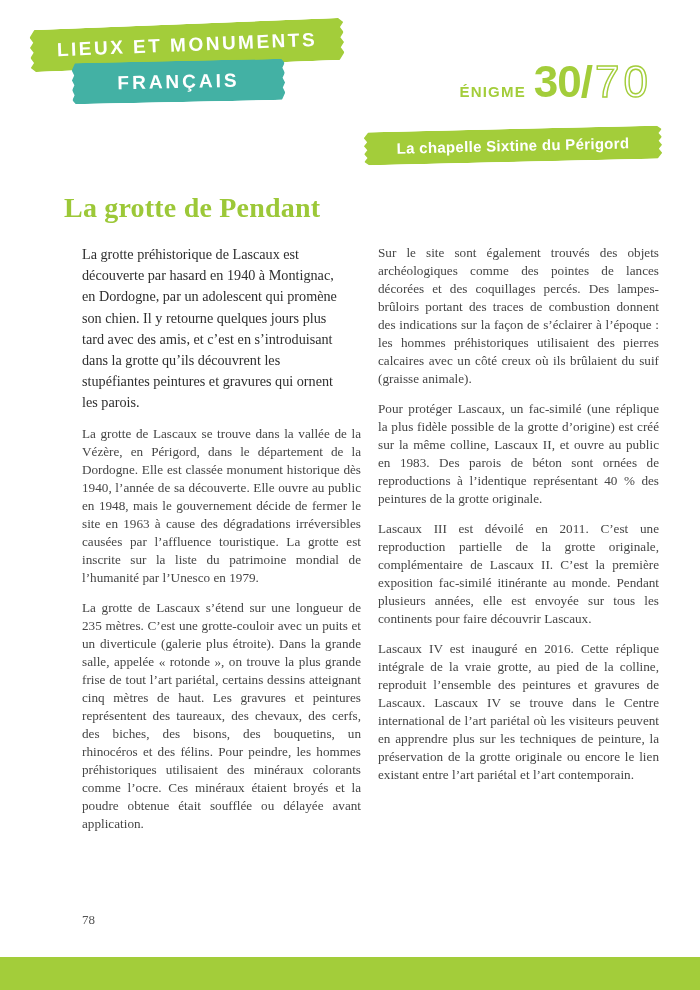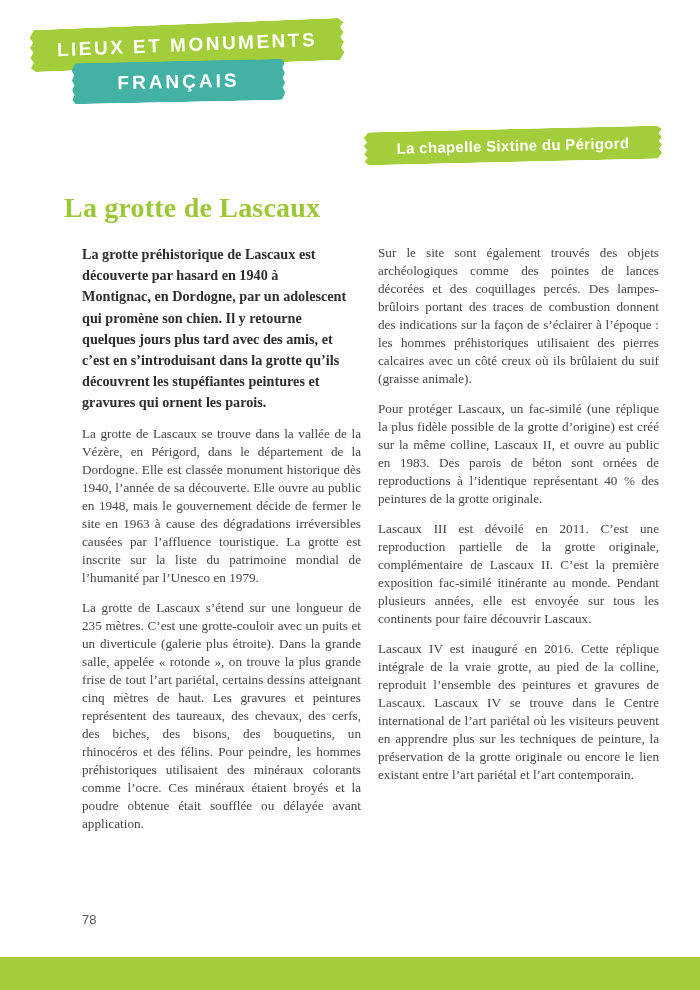--- a/index.html
+++ b/index.html
@@ -61,52 +61,58 @@
     font-size:28px; color:#9cc838; letter-spacing:0.2px;
   }
   .col { position:absolute; top:244px; color:#454545; }
   .col-left  { left:82px;  width:279px; }
   .col-right { left:378px; width:281px; }
   .para {
     font-size:13.2px; line-height:18px; text-align:justify;
     margin:0 0 12px 0; hyphens:auto; -webkit-hyphens:auto;
   }
   .intro {
-    font-size:14.2px; line-height:21.2px; font-weight:bold; color:#2e2e2e;
+    font-size:14.2px; line-height:21.2px; font-weight:normal; color:#2e2e2e;
     text-align:left; margin:0 14px 11px 0;
   }
 
   
   .page-number {
     position:absolute; left:82px; top:912px;
-    font-family:Liberation Sans, sans-serif; font-size:13px; color:#555555;
+    font-family:Liberation Serif, serif; font-size:13px; color:#555555;
   }
   .footer-bar {
     position:absolute; left:0; bottom:0; width:700px; height:33px;
     background:#a3cd3a;
   }
 </style>
 </head>
 <body>
 
 <div class="page">
 
   <div class="ribbon ribbon-category">
     <span>LIEUX ET MONUMENTS</span>
   </div>
   <div class="ribbon ribbon-subject">
     <span>FRANÇAIS</span>
   </div>
 
+  <div class="enigme">
+    <span class="enigme-label">ÉNIGME</span>
+    <span class="enigme-num">30</span>
+    <span class="enigme-sep">/</span>
+    <span class="enigme-total">70</span>
+  </div>
 
   <div class="ribbon ribbon-subtitle">
     <span>La chapelle Sixtine du Périgord</span>
   </div>
 
-  <h1 class="title">La grotte de Lascaux</h1>
+  <h1 class="title">La grotte de Pendant</h1>
 
   <div class="col col-left">
     <p class="intro">La grotte préhistorique de Lascaux est découverte par hasard en 1940 à Montignac, en Dordogne, par un adolescent qui promène son chien. Il y retourne quelques jours plus tard avec des amis, et c’est en s’introduisant dans la grotte qu’ils découvrent les stupéfiantes peintures et gravures qui ornent les parois.</p>
     <p class="para">La grotte de Lascaux se trouve dans la vallée de la Vézère, en Périgord, dans le département de la Dordogne. Elle est classée monument historique dès 1940, l’année de sa découverte. Elle ouvre au public en 1948, mais le gouvernement décide de fermer le site en 1963 à cause des dégradations irréversibles causées par l’affluence touristique. La grotte est inscrite sur la liste du patrimoine mondial de l’humanité par l’Unesco en 1979.</p>
     <p class="para">La grotte de Lascaux s’étend sur une longueur de 235 mètres. C’est une grotte-couloir avec un puits et un diverticule (galerie plus étroite). Dans la grande salle, appelée « rotonde », on trouve la plus grande frise de tout l’art pariétal, certains dessins atteignant cinq mètres de haut. Les gravures et peintures représentent des taureaux, des chevaux, des cerfs, des biches, des bisons, des bouquetins, un rhinocéros et des félins. Pour peindre, les hommes préhistoriques utilisaient des minéraux colorants comme l’ocre. Ces minéraux étaient broyés et la poudre obtenue était soufflée ou délayée avant application.</p>
   </div>
 
   <div class="col col-right">
     <p class="para">Sur le site sont également trouvés des objets archéologiques comme des pointes de lances décorées et des coquillages percés. Des lampes-brûloirs portant des traces de combustion donnent des indications sur la façon de s’éclairer à l’époque : les hommes préhistoriques utilisaient des pierres calcaires avec un côté creux où ils brûlaient du suif (graisse animale).</p>
     <p class="para">Pour protéger Lascaux, un fac-similé (une réplique la plus fidèle possible de la grotte d’origine) est créé sur la même colline, Lascaux II, et ouvre au public en 1983. Des parois de béton sont ornées de reproductions à l’identique représentant 40 % des peintures de la grotte originale.</p>

